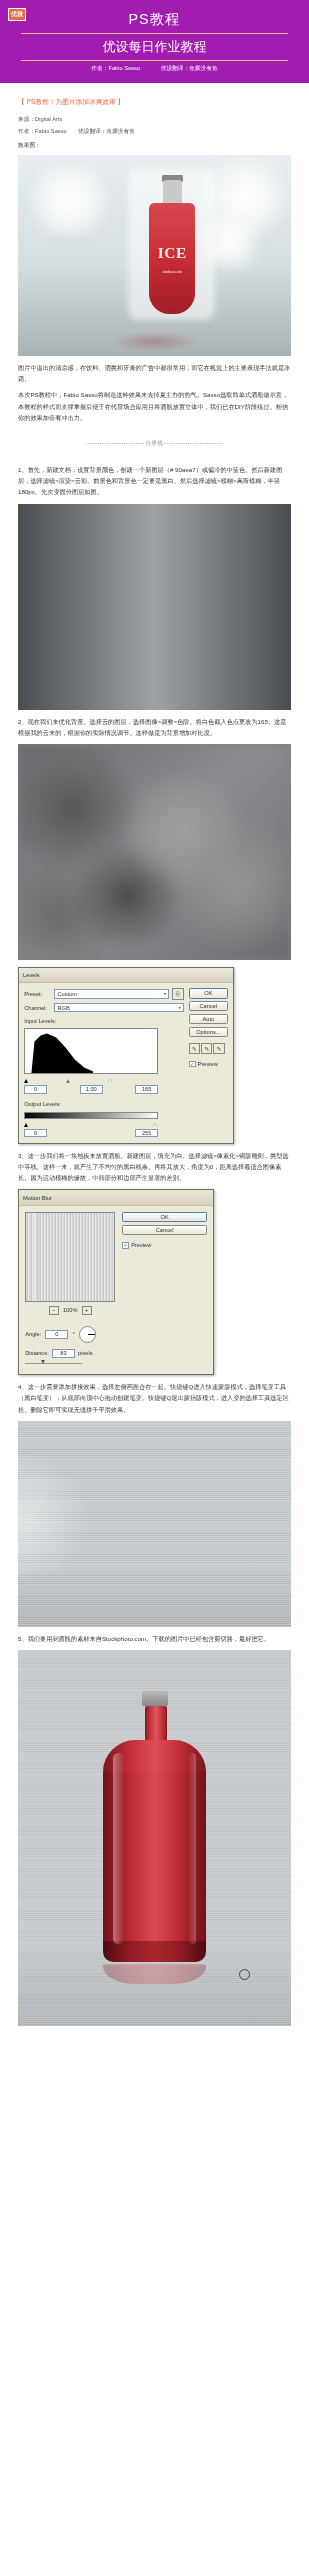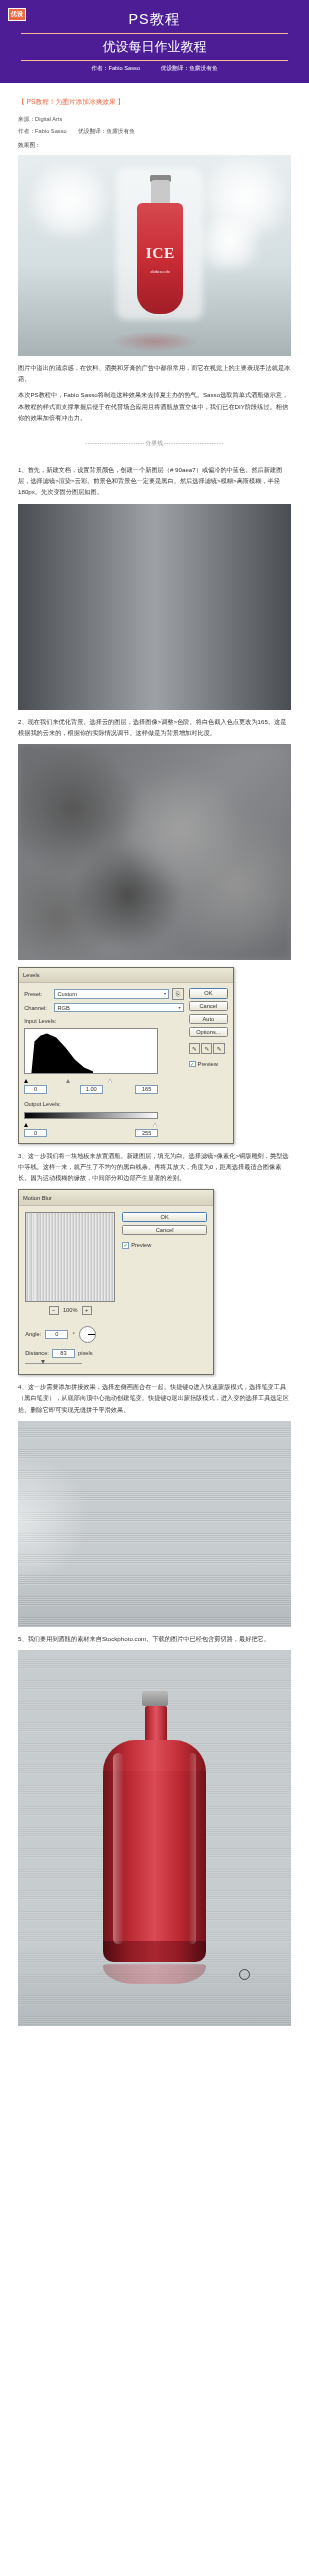--- a/index.html
+++ b/index.html
@@ -1,32 +1,32 @@
 <!DOCTYPE html>
 <html style="font-size:8.2px"><head>
 <meta charset="utf-8">
 <style>
 * { margin: 0; padding: 0; box-sizing: border-box; }
 body { width: 309px; font-family: "Microsoft YaHei", Arial, sans-serif; background: #fff; }
-.header { background: #4c1d95; color: #fff; text-align: center; padding: 10.3px 0; position: relative; }
+.header { background: #a21caf; color: #fff; text-align: center; padding: 10.3px 0; position: relative; }
 .logo { position: absolute; left: 7.7px; top: 7.7px; background: #ec6941; color: #fff; font-weight: bold; font-size: 6.2px; padding: 1px 2.1px; border: 0.5px solid #fff; }
 .header h1 { font-size: 14.4px; font-weight: normal; letter-spacing: 1px; }
 .header .subtitle { font-size: 13px; margin-top: 2.6px; }
 .header-line { height: 0.5px; background: #f9b89a; margin: 4.1px 20.6px; }
 .header-foot { font-size: 5.7px; display: flex; justify-content: center; gap: 20.6px; padding: 0 20.6px; }
 .content { padding: 13px 18px; font-size: 6.2px; color: #333; line-height: 1.8; }
 .title-box { color: #ec6941; font-size: 6.7px; margin-bottom: 6.2px; }
 .meta { font-size: 5.7px; color: #555; margin-bottom: 1.5px; }
 .effect-label { font-size: 5.7px; margin-top: 4.1px; }
 .hero { width: 273px; height: 201px; background: linear-gradient(180deg,#e8eef0 0%,#d4dde0 55%,#a8b2b5 100%); margin: 4.1px 0 6.2px; position: relative; overflow: hidden; }
 .cloud { position: absolute; background: radial-gradient(circle,#fff 0%,rgba(255,255,255,0.6) 40%,transparent 70%); filter: blur(4.1px); }
 .cloud.c1 { width: 103px; height: 72px; left: 0; top: 10.3px; }
 .cloud.c2 { width: 113px; height: 77px; right: -10.3px; top: 5.2px; }
 .cloud.c3 { width: 82px; height: 52px; right: 20.6px; top: 62px; }
-.bottle { position: absolute; left: 108px; top: 20.6px; width: 67px; height: 155px; }
+.bottle { position: absolute; left: 120px; top: 20.6px; width: 67px; height: 155px; }
 .bottle-ice { position: absolute; inset: -7.7px -10.3px 10.3px -10.3px; background: rgba(255,255,255,0.55); filter: blur(3.1px); border-radius: 10.3px; }
 .bottle-body { position: absolute; left: 11.3px; top: 28px; width: 46px; height: 111px; background: linear-gradient(180deg,#d6484f 0%,#c92c35 50%,#a01e27 100%); border-radius: 5.2px 5.2px 20.6px 20.6px; }
 .bottle-neck { position: absolute; left: 25px; top: 5.2px; width: 18.5px; height: 28px; background: #c9c9c9; border-radius: 3.1px 3.1px 0 0; }
 .bottle-cap { position: absolute; left: 24px; top: 0; width: 20.6px; height: 7.2px; background: #888; border-radius: 1.5px; }
 .bottle-label { position: absolute; left: 1px; top: 36px; width: 44px; text-align: center; color: rgba(255,255,255,0.9); font-family: serif; }
 .bottle-label .big { font-size: 15.5px; font-weight: bold; letter-spacing: 0.5px; }
 .bottle-label .small { font-size: 4.6px; margin-top: 1px; }
 .hero-refl { position: absolute; left: 93px; bottom: 4.1px; width: 88px; height: 20.6px; background: radial-gradient(ellipse,rgba(160,40,45,0.3) 0%,transparent 70%); }
 .para { margin-bottom: 5.2px; text-indent: 0; }
 .divider { text-align: center; color: #888; font-size: 5.7px; margin: 15.5px 0; letter-spacing: 0.5px; }

